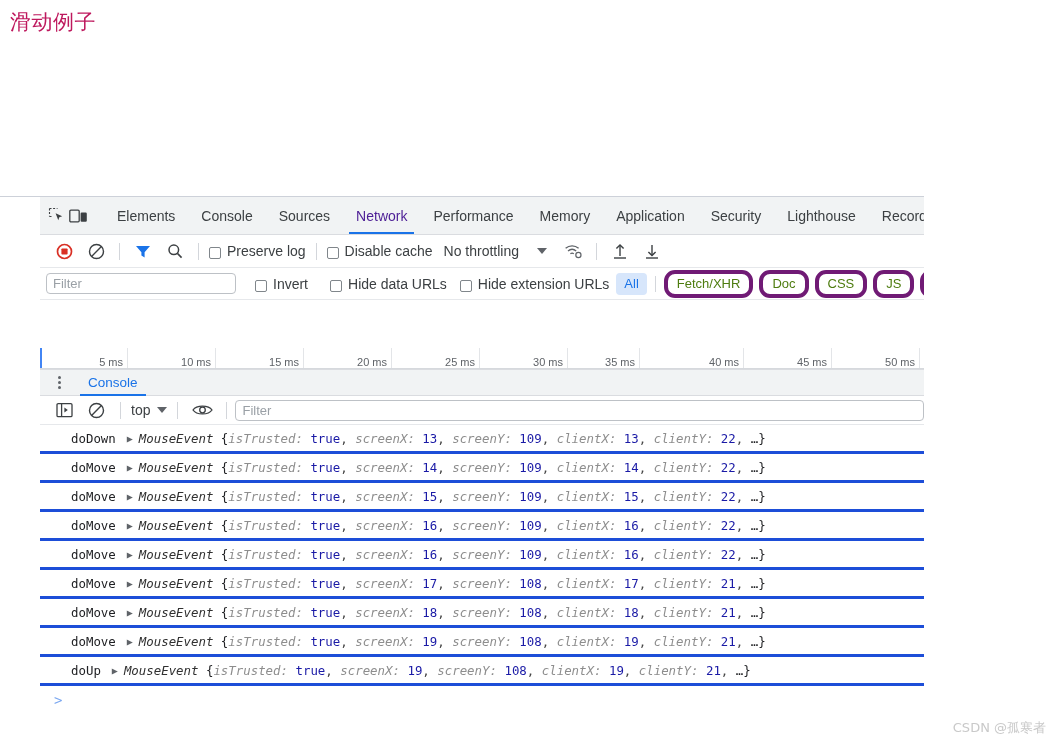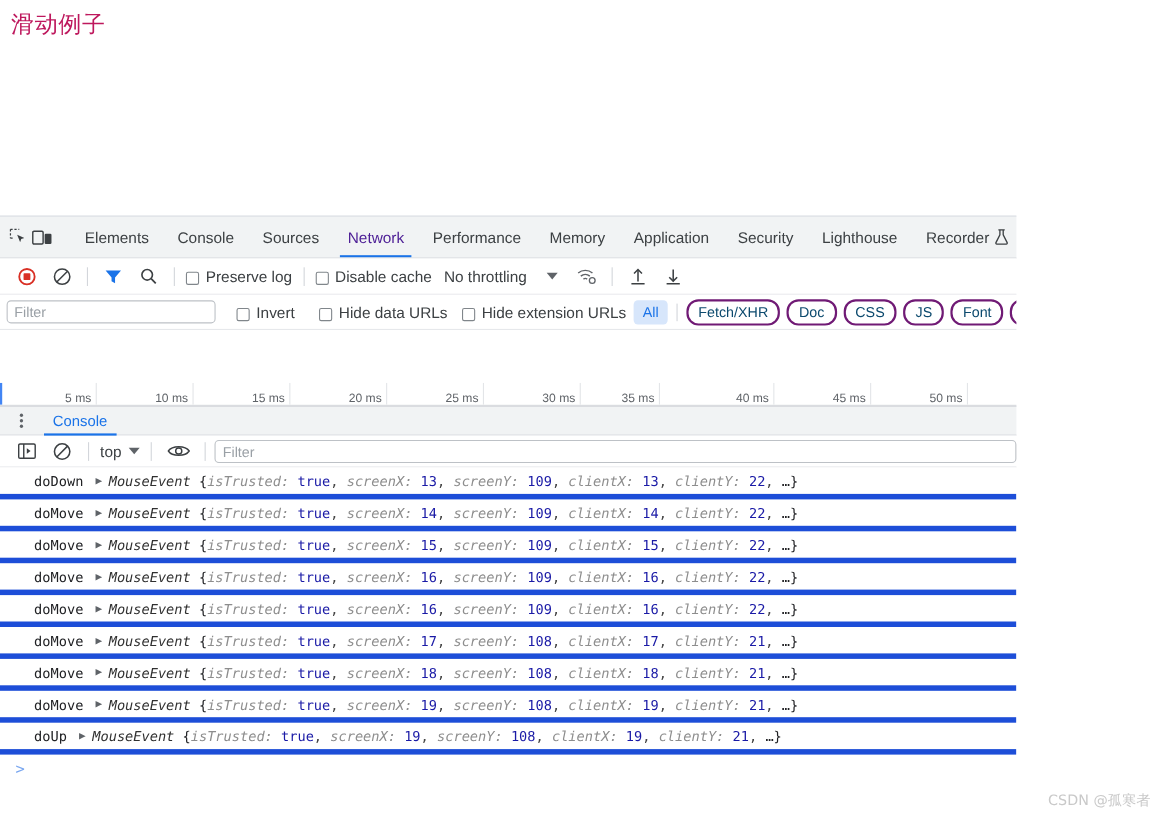--- a/index.html
+++ b/index.html
@@ -38,20 +38,21 @@
 
   
   .devtools {
     position: absolute;
     left: 0; top: 196px;
     width: 924px;
     height: 551px;
     background: #ffffff;
     border-top: 1px solid #cdd1d9;
     box-sizing: border-box;
+    padding-left: 40px;
   }
 
   
   .tabstrip {
     display: flex;
     align-items: center;
     height: 38px;
     background: #f1f3f4;
     border-bottom: 1px solid #dadce0;
     box-sizing: border-box;
@@ -175,22 +176,22 @@
     margin: 0 8px;
   }
   .typechips {
     display: flex;
     align-items: center;
     gap: 6px;
     margin-left: 4px;
   }
   .chip {
     font-size: 13px;
-    color: #0c4a6e;
-    border: 2px solid #701a75;
+    color: #4d7c0f;
+    border: 4px solid #701a75;
     border-radius: 11px;
     padding: 2px 9px 3px;
     background: #fff;
     cursor: default;
     line-height: 15px;
   }
   .chip.all {
     border: none;
     background: #d7e6fb;
     color: #1a73e8;
@@ -315,21 +316,21 @@
   
   .console-body {
     height: 352px;
     background: #ffffff;
     overflow: hidden;
   }
   .logrow {
     display: flex;
     align-items: center;
     height: 29px;
-    border-bottom: 5px solid #1d4ed8;
+    border-bottom: 3px solid #1d4ed8;
     padding-left: 31px;
     box-sizing: border-box;
     font-family: "DejaVu Sans Mono", monospace;
     font-size: 12.4px;
     white-space: nowrap;
   }
   .lbl { color: #202124; }
   .arrow {
     color: #5f6368;
     margin: 0 6px 0 11px;

